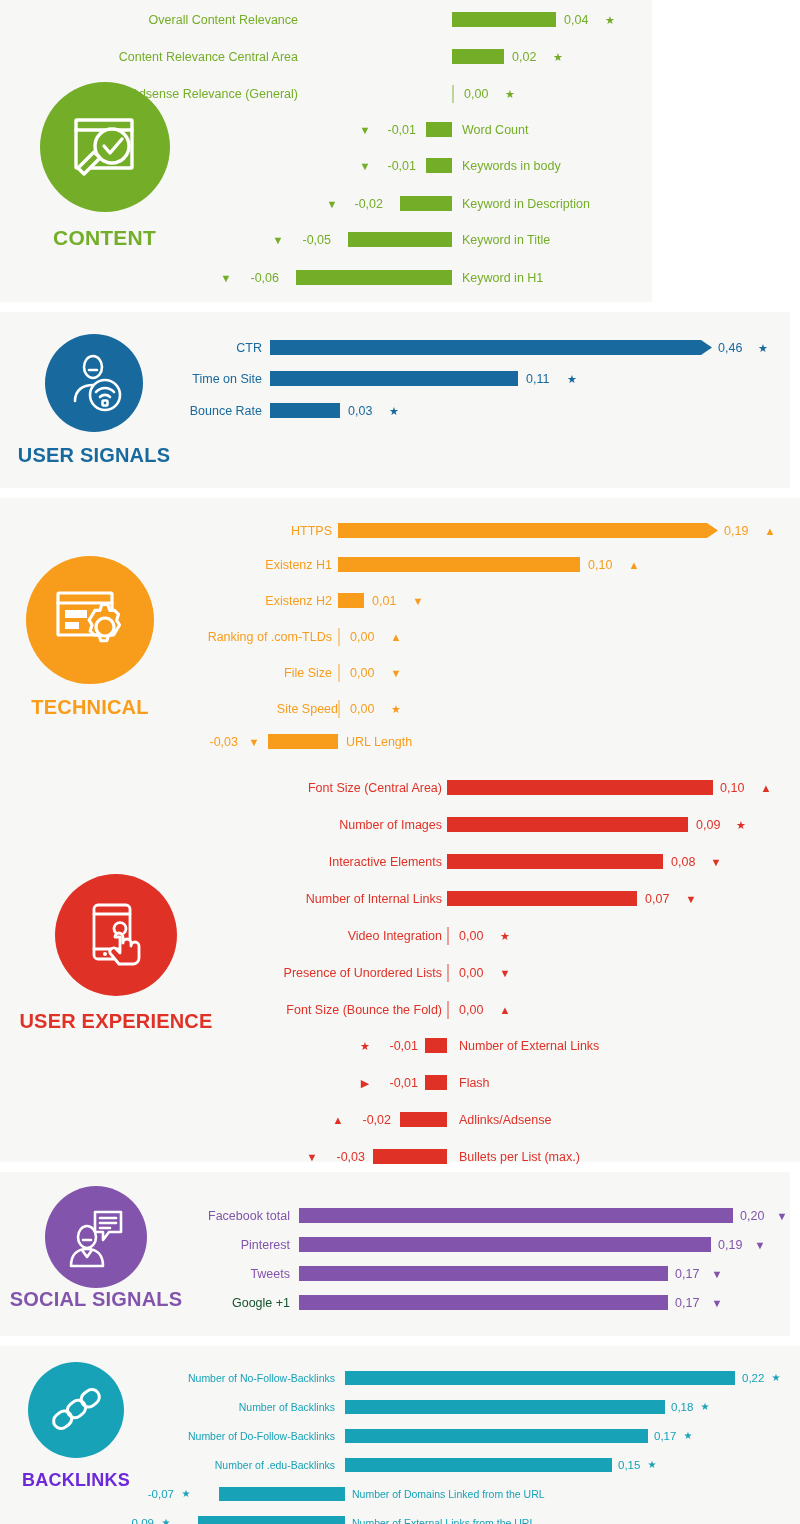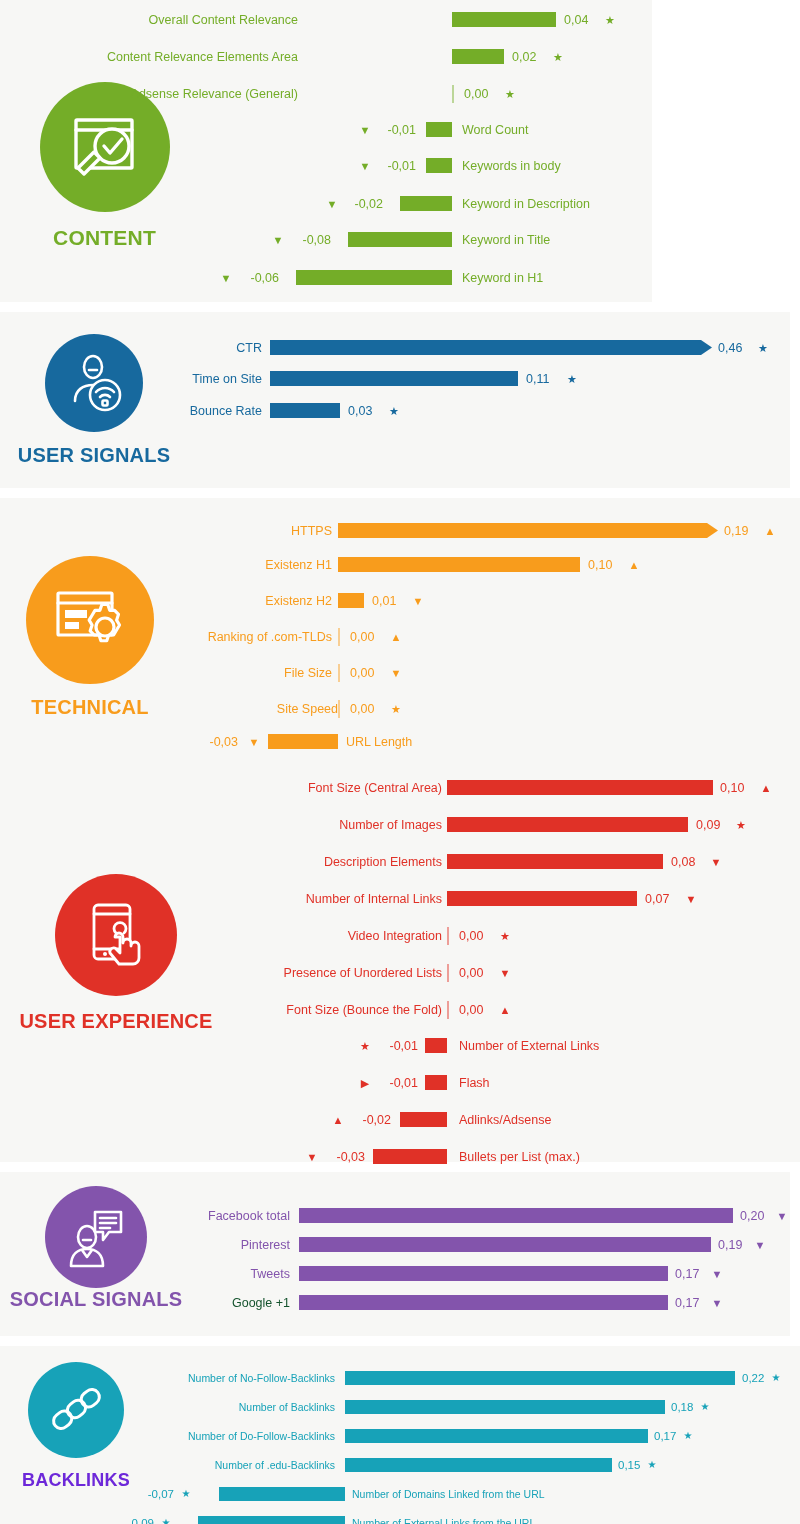--- a/index.html
+++ b/index.html
@@ -85,21 +85,21 @@
     <div class="rows" style="left:0;top:0;width:652px;height:302px;">
 
       <div class="row" style="left:0;top:10px;width:652px;">
         <div class="lbl right" style="right:354px;width:280px;color:#74ad28;">Overall Content Relevance</div>
         <div class="bar" style="left:452px;width:104px;background:#74ad28;"></div>
         <div class="val" style="left:564px;color:#74ad28;">0,04</div>
         <div class="mark" style="left:600px;width:20px;color:#74ad28;">★</div>
       </div>
 
       <div class="row" style="left:0;top:47px;width:652px;">
-        <div class="lbl right" style="right:354px;width:280px;color:#74ad28;">Content Relevance Elements Area</div>
+        <div class="lbl right" style="right:354px;width:280px;color:#74ad28;">Content Relevance Central Area</div>
         <div class="bar" style="left:452px;width:52px;background:#74ad28;"></div>
         <div class="val" style="left:512px;color:#74ad28;">0,02</div>
         <div class="mark" style="left:548px;width:20px;color:#74ad28;">★</div>
       </div>
 
       <div class="row" style="left:0;top:84px;width:652px;">
         <div class="lbl right" style="right:354px;width:280px;color:#74ad28;">Adsense Relevance (General)</div>
         <div class="bar zero" style="left:452px;background:#74ad28;"></div>
         <div class="val" style="left:464px;color:#74ad28;">0,00</div>
         <div class="mark" style="left:500px;width:20px;color:#74ad28;">★</div>
@@ -121,21 +121,21 @@
 
       <div class="row" style="left:0;top:194px;width:652px;">
         <div class="mark" style="left:322px;width:20px;color:#74ad28;">▼</div>
         <div class="val right" style="left:339px;width:44px;color:#74ad28;">-0,02</div>
         <div class="bar" style="left:400px;width:52px;background:#74ad28;"></div>
         <div class="lbl left" style="left:462px;color:#74ad28;">Keyword in Description</div>
       </div>
 
       <div class="row" style="left:0;top:230px;width:652px;">
         <div class="mark" style="left:268px;width:20px;color:#74ad28;">▼</div>
-        <div class="val right" style="left:287px;width:44px;color:#74ad28;">-0,08</div>
+        <div class="val right" style="left:287px;width:44px;color:#74ad28;">-0,05</div>
         <div class="bar" style="left:348px;width:104px;background:#74ad28;"></div>
         <div class="lbl left" style="left:462px;color:#74ad28;">Keyword in Title</div>
       </div>
 
       <div class="row" style="left:0;top:268px;width:652px;">
         <div class="mark" style="left:216px;width:20px;color:#74ad28;">▼</div>
         <div class="val right" style="left:235px;width:44px;color:#74ad28;">-0,06</div>
         <div class="bar" style="left:296px;width:156px;background:#74ad28;"></div>
         <div class="lbl left" style="left:462px;color:#74ad28;">Keyword in H1</div>
       </div>
@@ -282,21 +282,21 @@
       </div>
 
       <div class="row" style="left:0;top:51px;width:800px;">
         <div class="lbl right" style="right:358px;width:270px;color:#e03127;">Number of Images</div>
         <div class="bar" style="left:447px;width:241px;background:#e03127;"></div>
         <div class="val" style="left:696px;color:#e03127;">0,09</div>
         <div class="mark" style="left:731px;width:20px;color:#e03127;">★</div>
       </div>
 
       <div class="row" style="left:0;top:88px;width:800px;">
-        <div class="lbl right" style="right:358px;width:270px;color:#e03127;">Description Elements</div>
+        <div class="lbl right" style="right:358px;width:270px;color:#e03127;">Interactive Elements</div>
         <div class="bar" style="left:447px;width:216px;background:#e03127;"></div>
         <div class="val" style="left:671px;color:#e03127;">0,08</div>
         <div class="mark" style="left:706px;width:20px;color:#e03127;">▼</div>
       </div>
 
       <div class="row" style="left:0;top:125px;width:800px;">
         <div class="lbl right" style="right:358px;width:270px;color:#e03127;">Number of Internal Links</div>
         <div class="bar" style="left:447px;width:190px;background:#e03127;"></div>
         <div class="val" style="left:645px;color:#e03127;">0,07</div>
         <div class="mark" style="left:681px;width:20px;color:#e03127;">▼</div>

